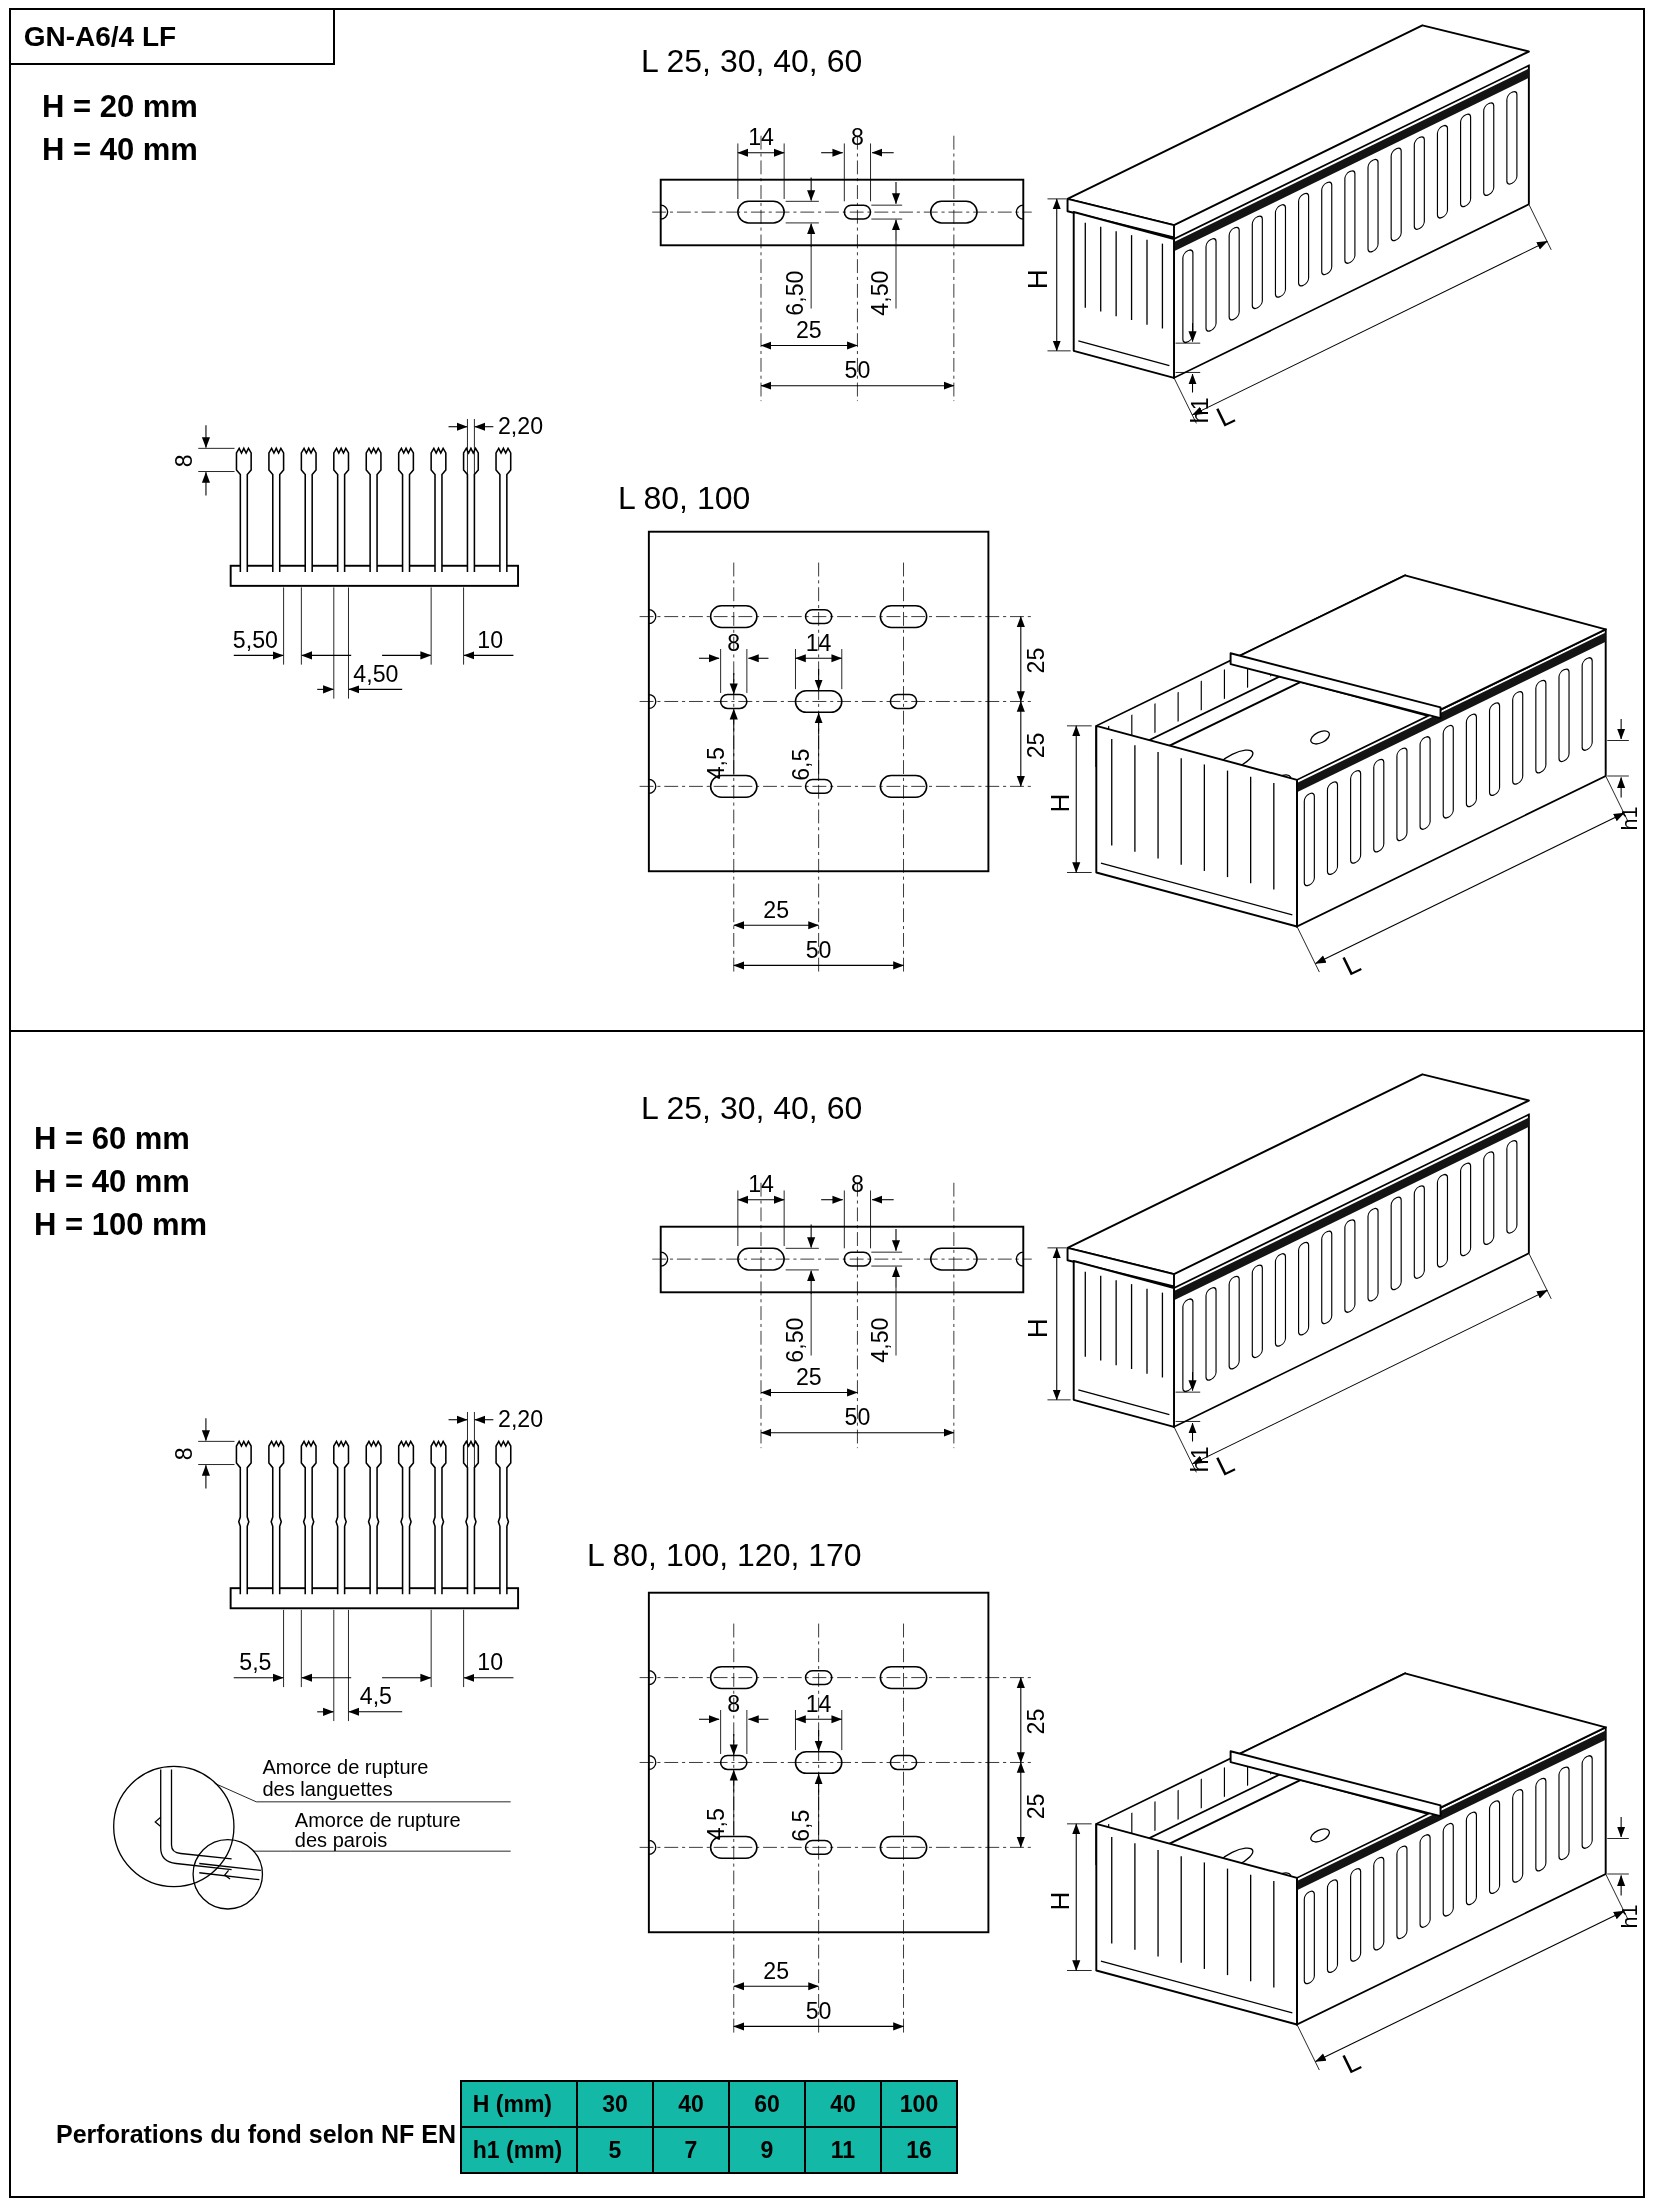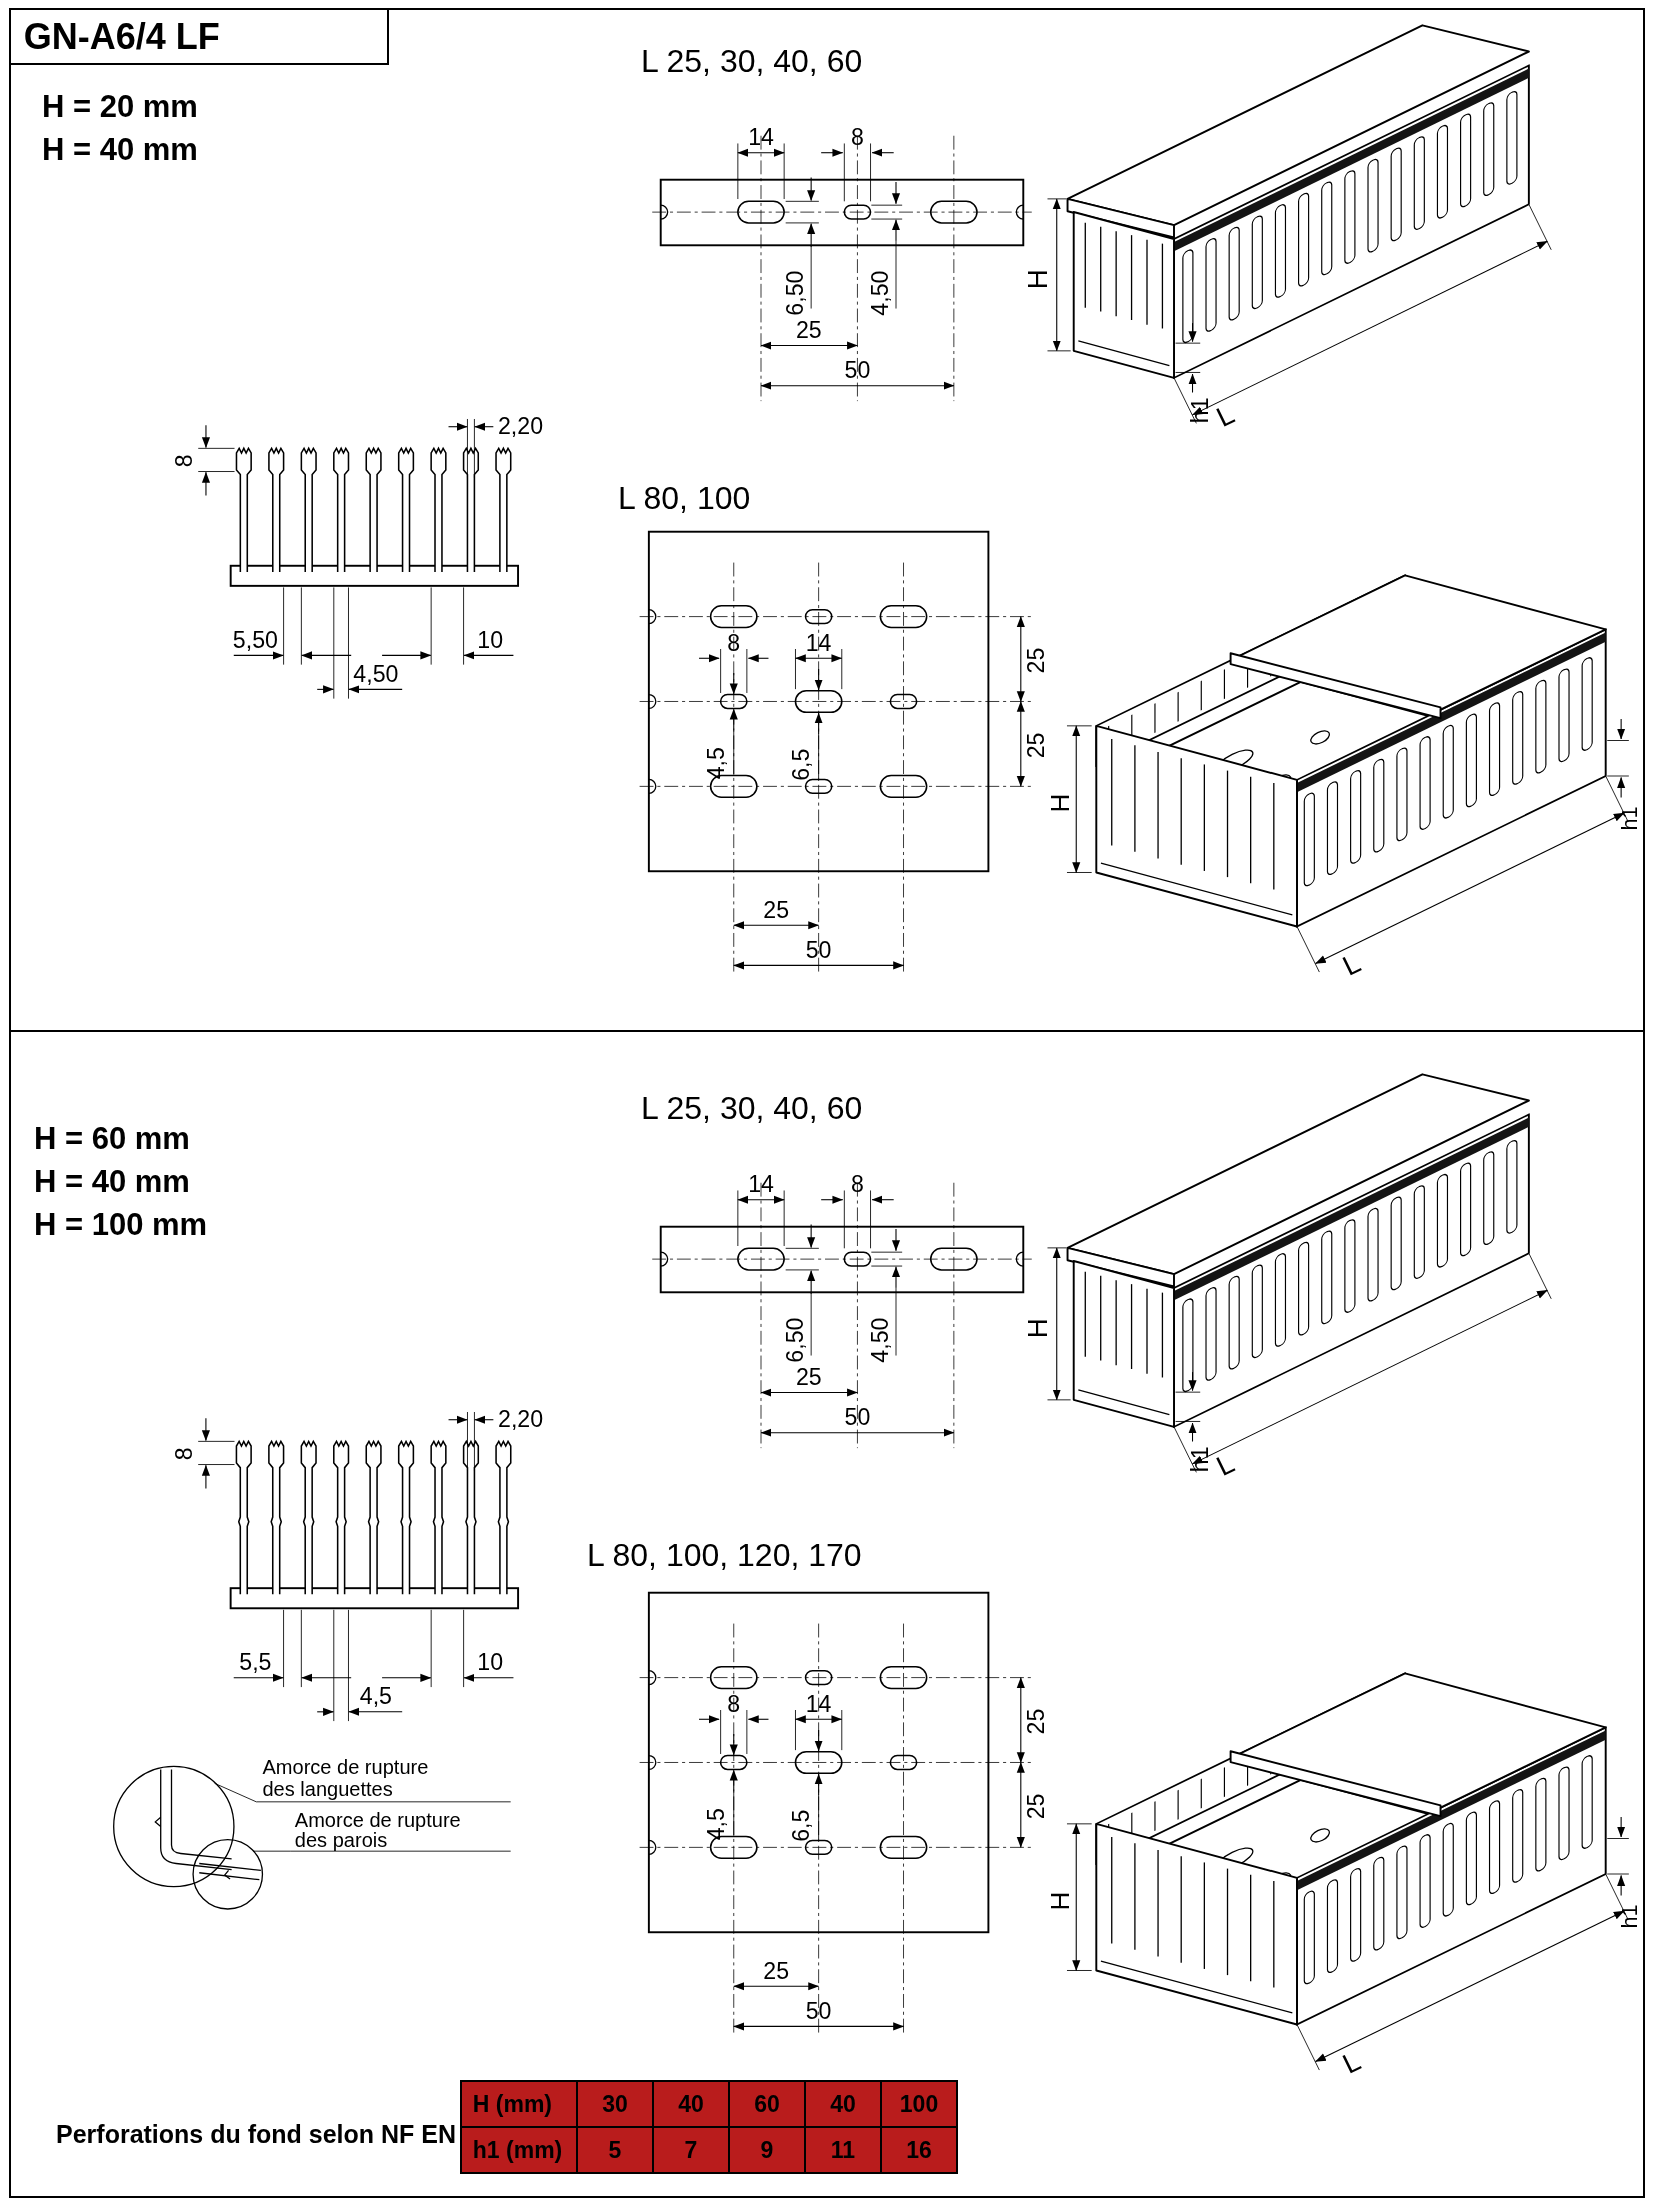--- a/index.html
+++ b/index.html
@@ -1,24 +1,24 @@
 <!DOCTYPE html>
 <html style="font-size:12.4px"><head>
 <meta charset="utf-8">
 <style>
 *{margin:0;padding:0;box-sizing:border-box}
 html,body{background:#fff}
 body{width:1655px;height:2205px;position:relative;font-family:"Liberation Sans",sans-serif;color:#000}
 .frame{position:absolute;left:9.3px;top:7.7px;width:1636px;height:2190px;border:2.3px solid #000}
-.titlebox{position:absolute;left:9.3px;top:7.7px;width:380px;height:57px;border:2.3px solid #000;background:#fff;font-size:36px;font-weight:bold;line-height:53px;padding-left:12.4px}
+.titlebox{position:absolute;left:9.3px;top:7.7px;width:326px;height:57px;border:2.3px solid #000;background:#fff;font-size:28px;font-weight:bold;line-height:53px;padding-left:12.4px}
 .heights{position:absolute;font-size:31px;font-weight:bold;line-height:1.38}
 .biglabel{position:absolute;font-size:32px;}
 .divider{position:absolute;left:9.3px;top:1030px;width:1636px;height:2.3px;background:#000}
 .note{position:absolute;left:56px;top:2120px;font-size:25px;font-weight:bold}
-.dtable{position:absolute;left:460px;top:2080px;display:grid;grid-template-columns:116px repeat(5,76px);border:1.9px solid #000;background:#b91c1c}
+.dtable{position:absolute;left:460px;top:2080px;display:grid;grid-template-columns:116px repeat(5,76px);border:1.9px solid #000;background:#14b8a6}
 .dtable div{border:1.2px solid #000;height:46px;font-size:23px;font-weight:bold;display:flex;align-items:center;justify-content:center}
 .dtable .lab{justify-content:flex-start;padding-left:10.8px}
 svg{position:absolute;overflow:visible}
 .face{fill:#fff;stroke:#000;stroke-width:2.5;stroke-linejoin:round}
 .ol{fill:none;stroke:#000;stroke-width:2.5}
 .thin{fill:none;stroke:#000;stroke-width:1.7}
 .dim{fill:none;stroke:#000;stroke-width:1.4}
 .ext{fill:none;stroke:#000;stroke-width:1.1}
 .cl{fill:none;stroke:#000;stroke-width:1;stroke-dasharray:18 5 4 5}
 text{font-family:"Liberation Sans",sans-serif;fill:#000}

